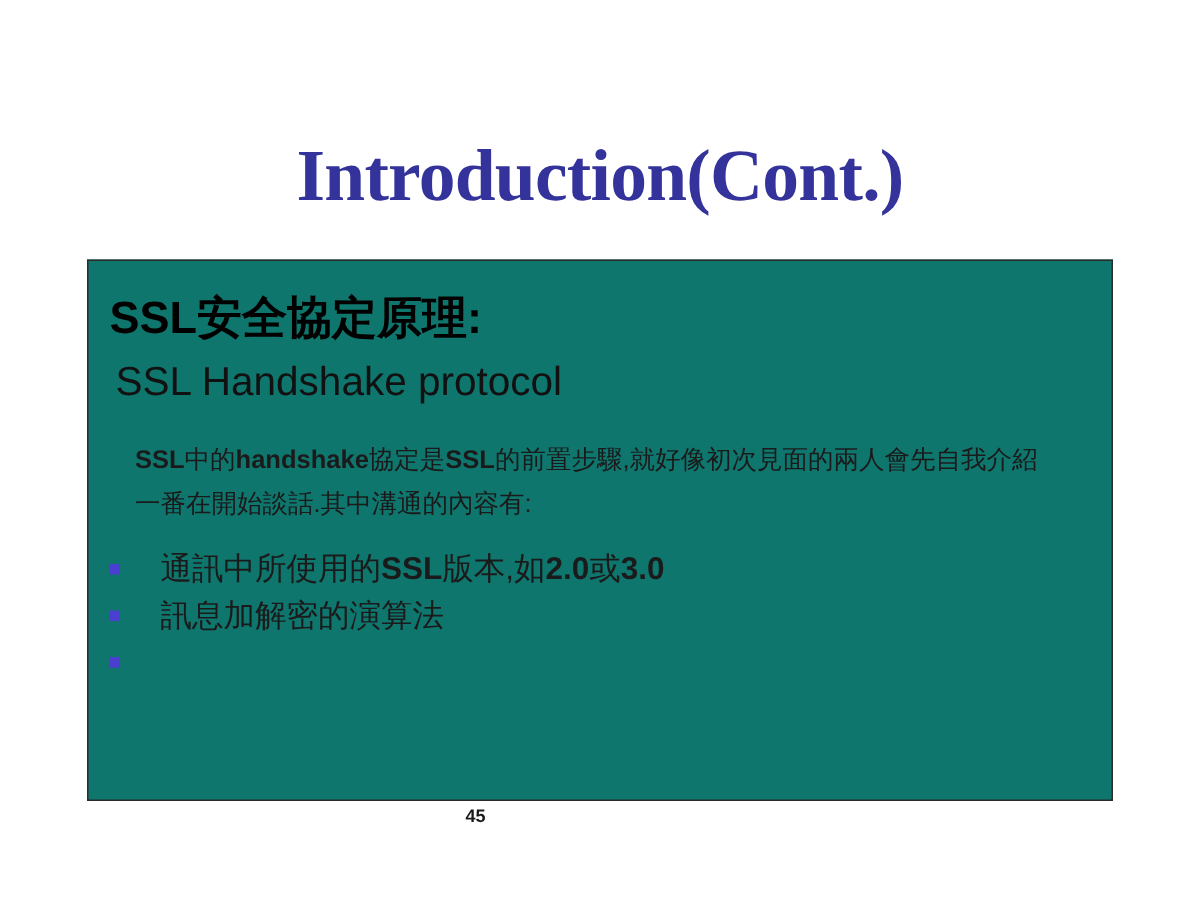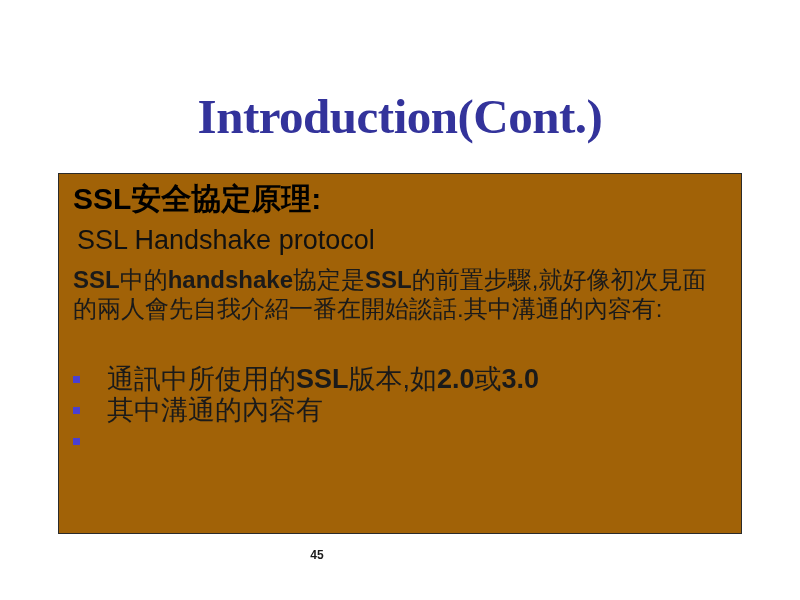--- a/index.html
+++ b/index.html
@@ -43,22 +43,22 @@
 
   
   .content-box {
     position: absolute;
     left: 58px;
     top: 173px;
     width: 684px;
     height: 361px;
     box-sizing: border-box;
     border: 1.6px solid #2b2b2b;
-    background: #a16207;
-    padding: 6px 10px 0 10px;
+    background: #0f766e;
+    padding: 20px 10px 0 10px;
   }
 
   .heading-main {
     margin: 0;
     padding: 0 0 0 4px;
     font-size: 30px;
     line-height: 38px;
     font-weight: bold;
     color: #000000;
     white-space: nowrap;
@@ -68,23 +68,23 @@
     margin: 4px;
     padding: 1px 0 0 4px;
     font-size: 27px;
     line-height: 34px;
     font-weight: normal;
     color: #111111;
     white-space: nowrap;
   }
 
   .body-para {
-    margin: 0;
+    margin: 17px;
     padding: 4px 6px 0 4px;
-    font-size: 24px;
+    font-size: 17px;
     line-height: 29px;
     font-weight: normal;
     color: #1a1a1a;
   }
   .body-para .lat {
     font-weight: bold;
   }
 
   
   .bullet-list {
@@ -92,21 +92,21 @@
     margin: 0;
     padding: 0;
     position: absolute;
     left: 10px;
     top: 190px;
     width: 640px;
   }
   .bullet-item {
     position: relative;
     padding-left: 38px;
-    font-size: 27px;
+    font-size: 21px;
     line-height: 31px;
     color: #1a1a1a;
     white-space: nowrap;
   }
   .bullet-item .lat {
     font-weight: bold;
   }
   .bullet-marker {
     position: absolute;
     left: 4px;
@@ -114,21 +114,21 @@
     width: 7px;
     height: 7px;
     background: #4a3fd0;
     display: block;
   }
 
   
   .page-number {
     position: absolute;
     left: 0;
-    top: 548px;
+    top: 537px;
     width: 634px;
     text-align: center;
     font-size: 12px;
     font-weight: bold;
     color: #1a1a1a;
     line-height: 14px;
   }
 </style>
 </head>
 <body style="background: rgb(255, 255, 255);">
@@ -143,21 +143,21 @@
 
     <div class="heading-sub">SSL Handshake protocol</div>
 
     <p class="body-para">
       <span class="lat">SSL</span><span>中的</span><span class="lat">handshake</span><span>協定是</span><span class="lat">SSL</span><span>的前置步驟,就好像初次見面的兩人會先自我介紹一番在開始談話.其中溝通的內容有:</span>
     </p>
 
     <ul class="bullet-list" id="bullet-list">
 
     <li class="bullet-item"><span class="bullet-marker" style="background: rgb(74, 63, 208);"></span><span><span>通訊中所使用的</span><span class="lat">SSL</span><span>版本,如</span><span class="lat">2.0</span><span>或</span><span class="lat">3.0</span></span></li>
-        <li class="bullet-item"><span class="bullet-marker" style="background: rgb(74, 63, 208);"></span><span><span>其中溝通的內容有</span></span></li>
+        <li class="bullet-item"><span class="bullet-marker" style="background: rgb(74, 63, 208);"></span><span><span>訊息加解密的演算法</span></span></li>
         <li class="bullet-item"><span class="bullet-marker" style="background: rgb(74, 63, 208);"></span></li>
         <li class="bullet-item"><span class="bullet-marker" style="background: rgb(74, 63, 208);"></span></li>
       </ul>
 
   </div>
 
   <div class="page-number">45</div>
 
 </div>
 

